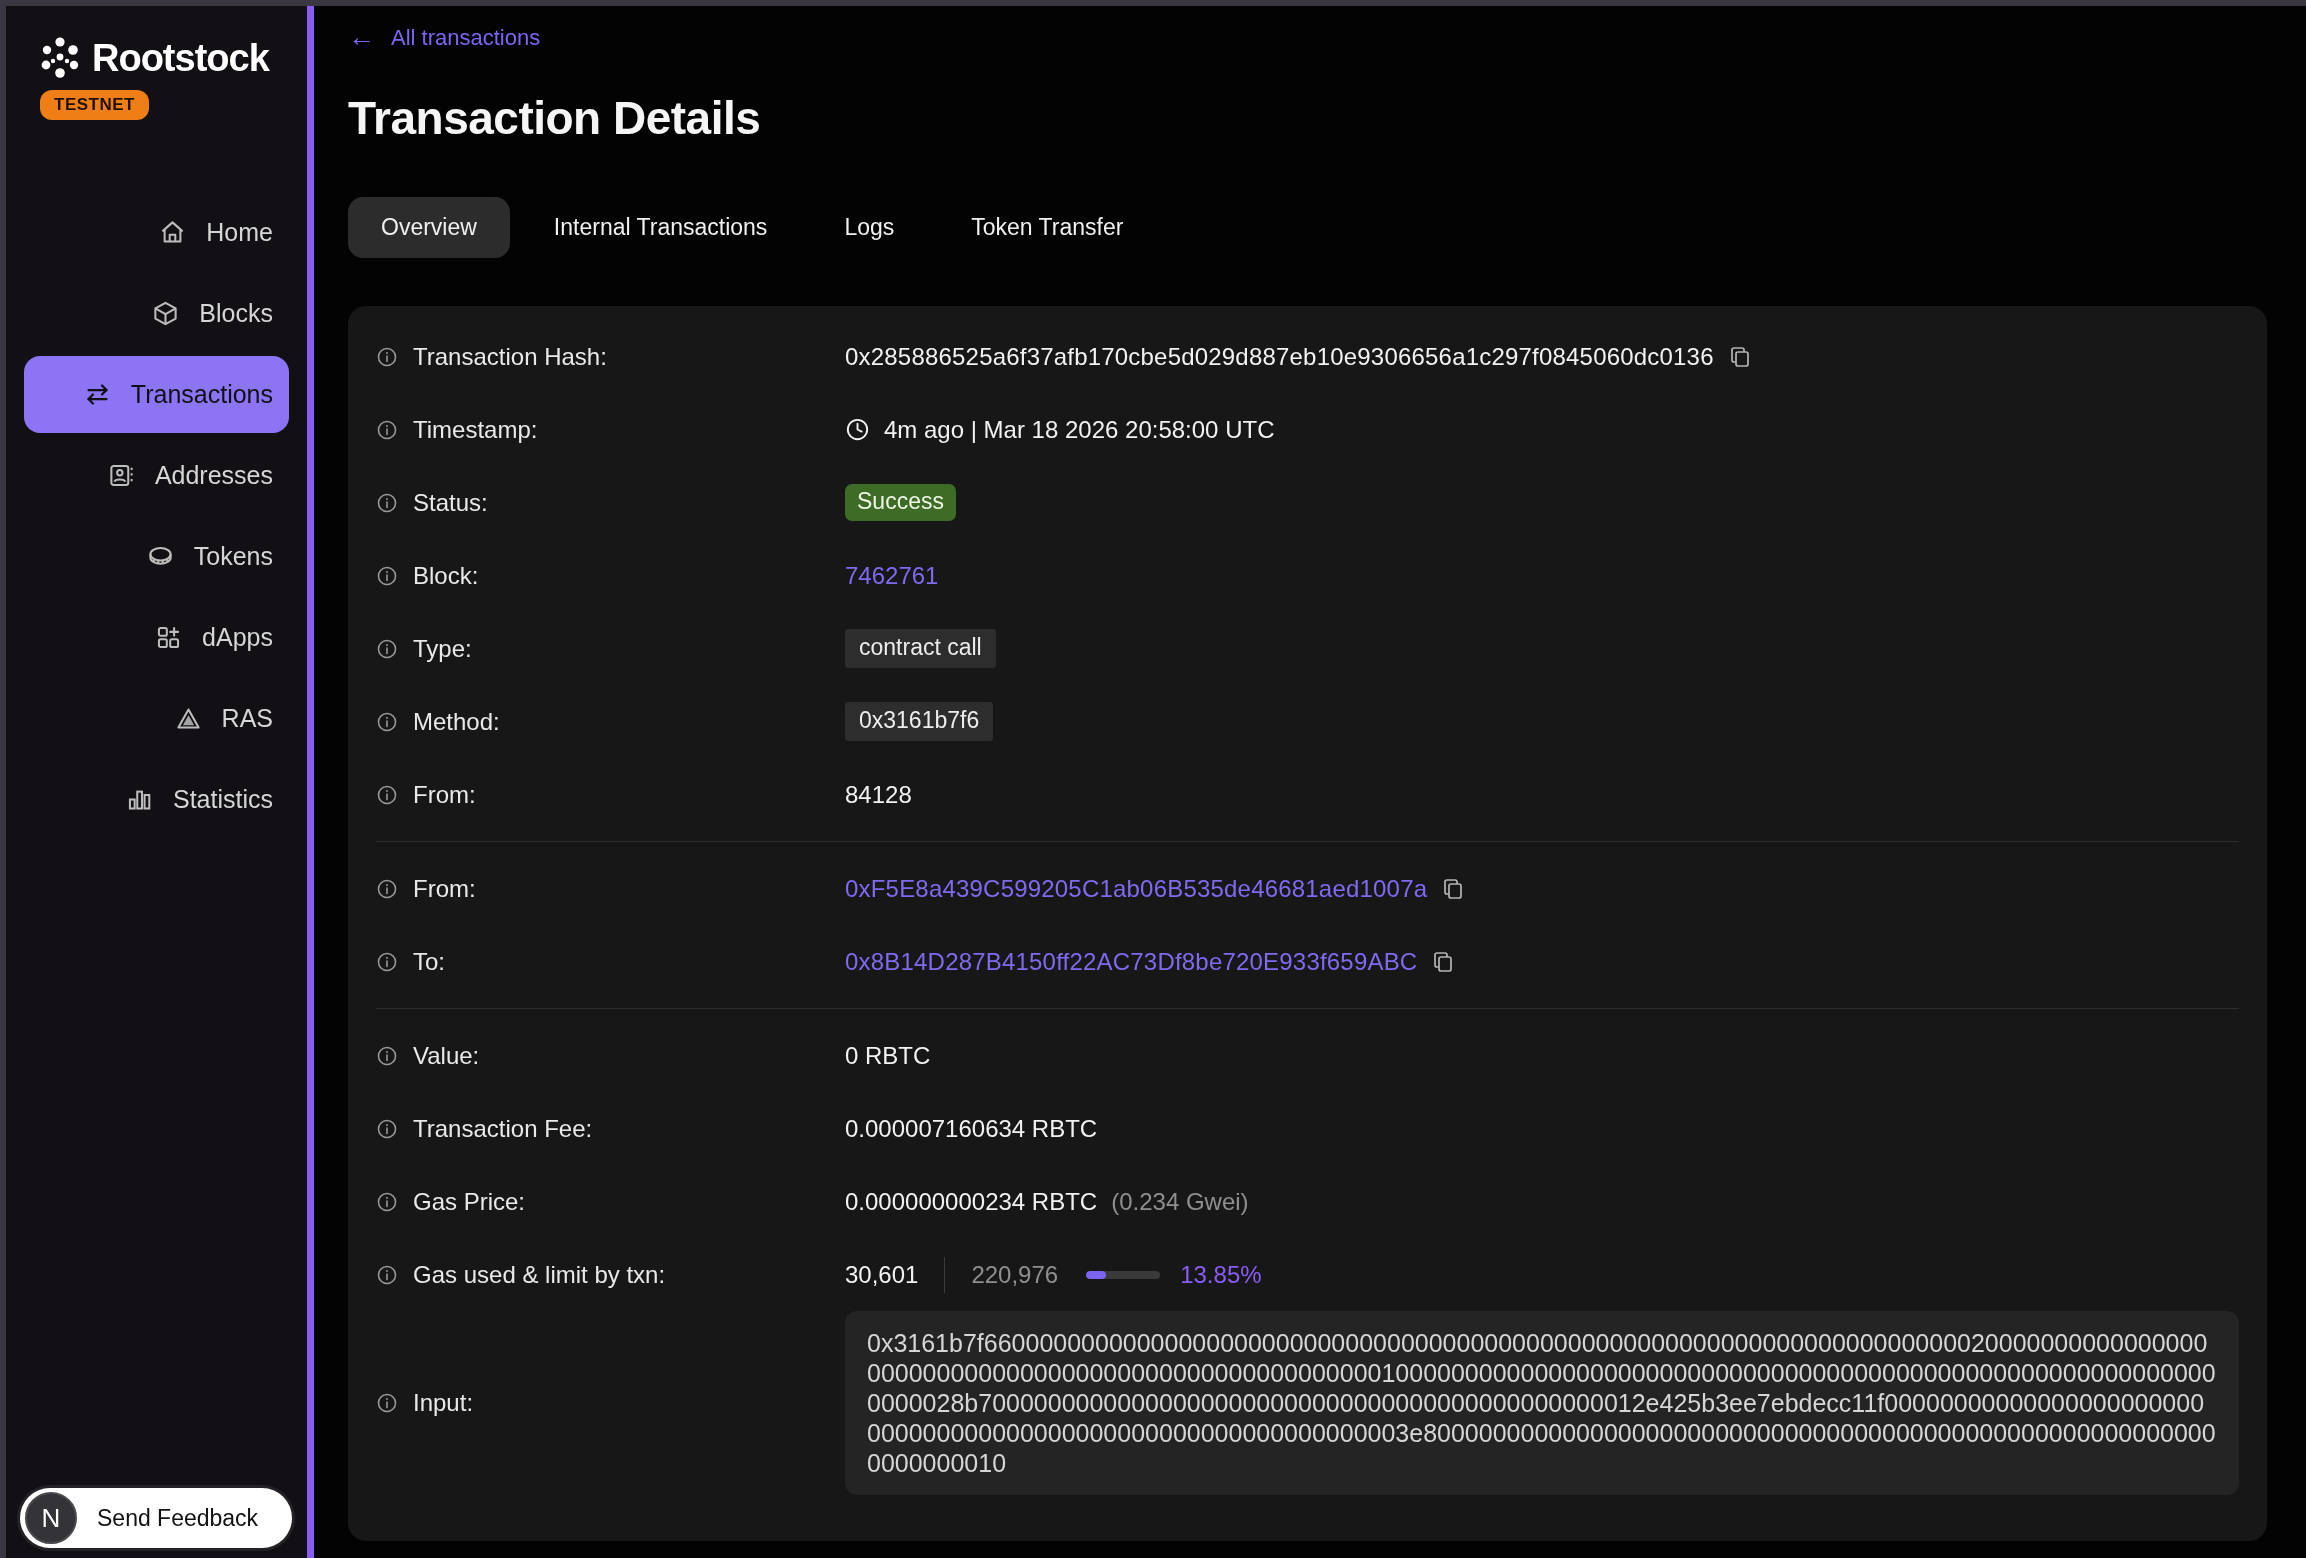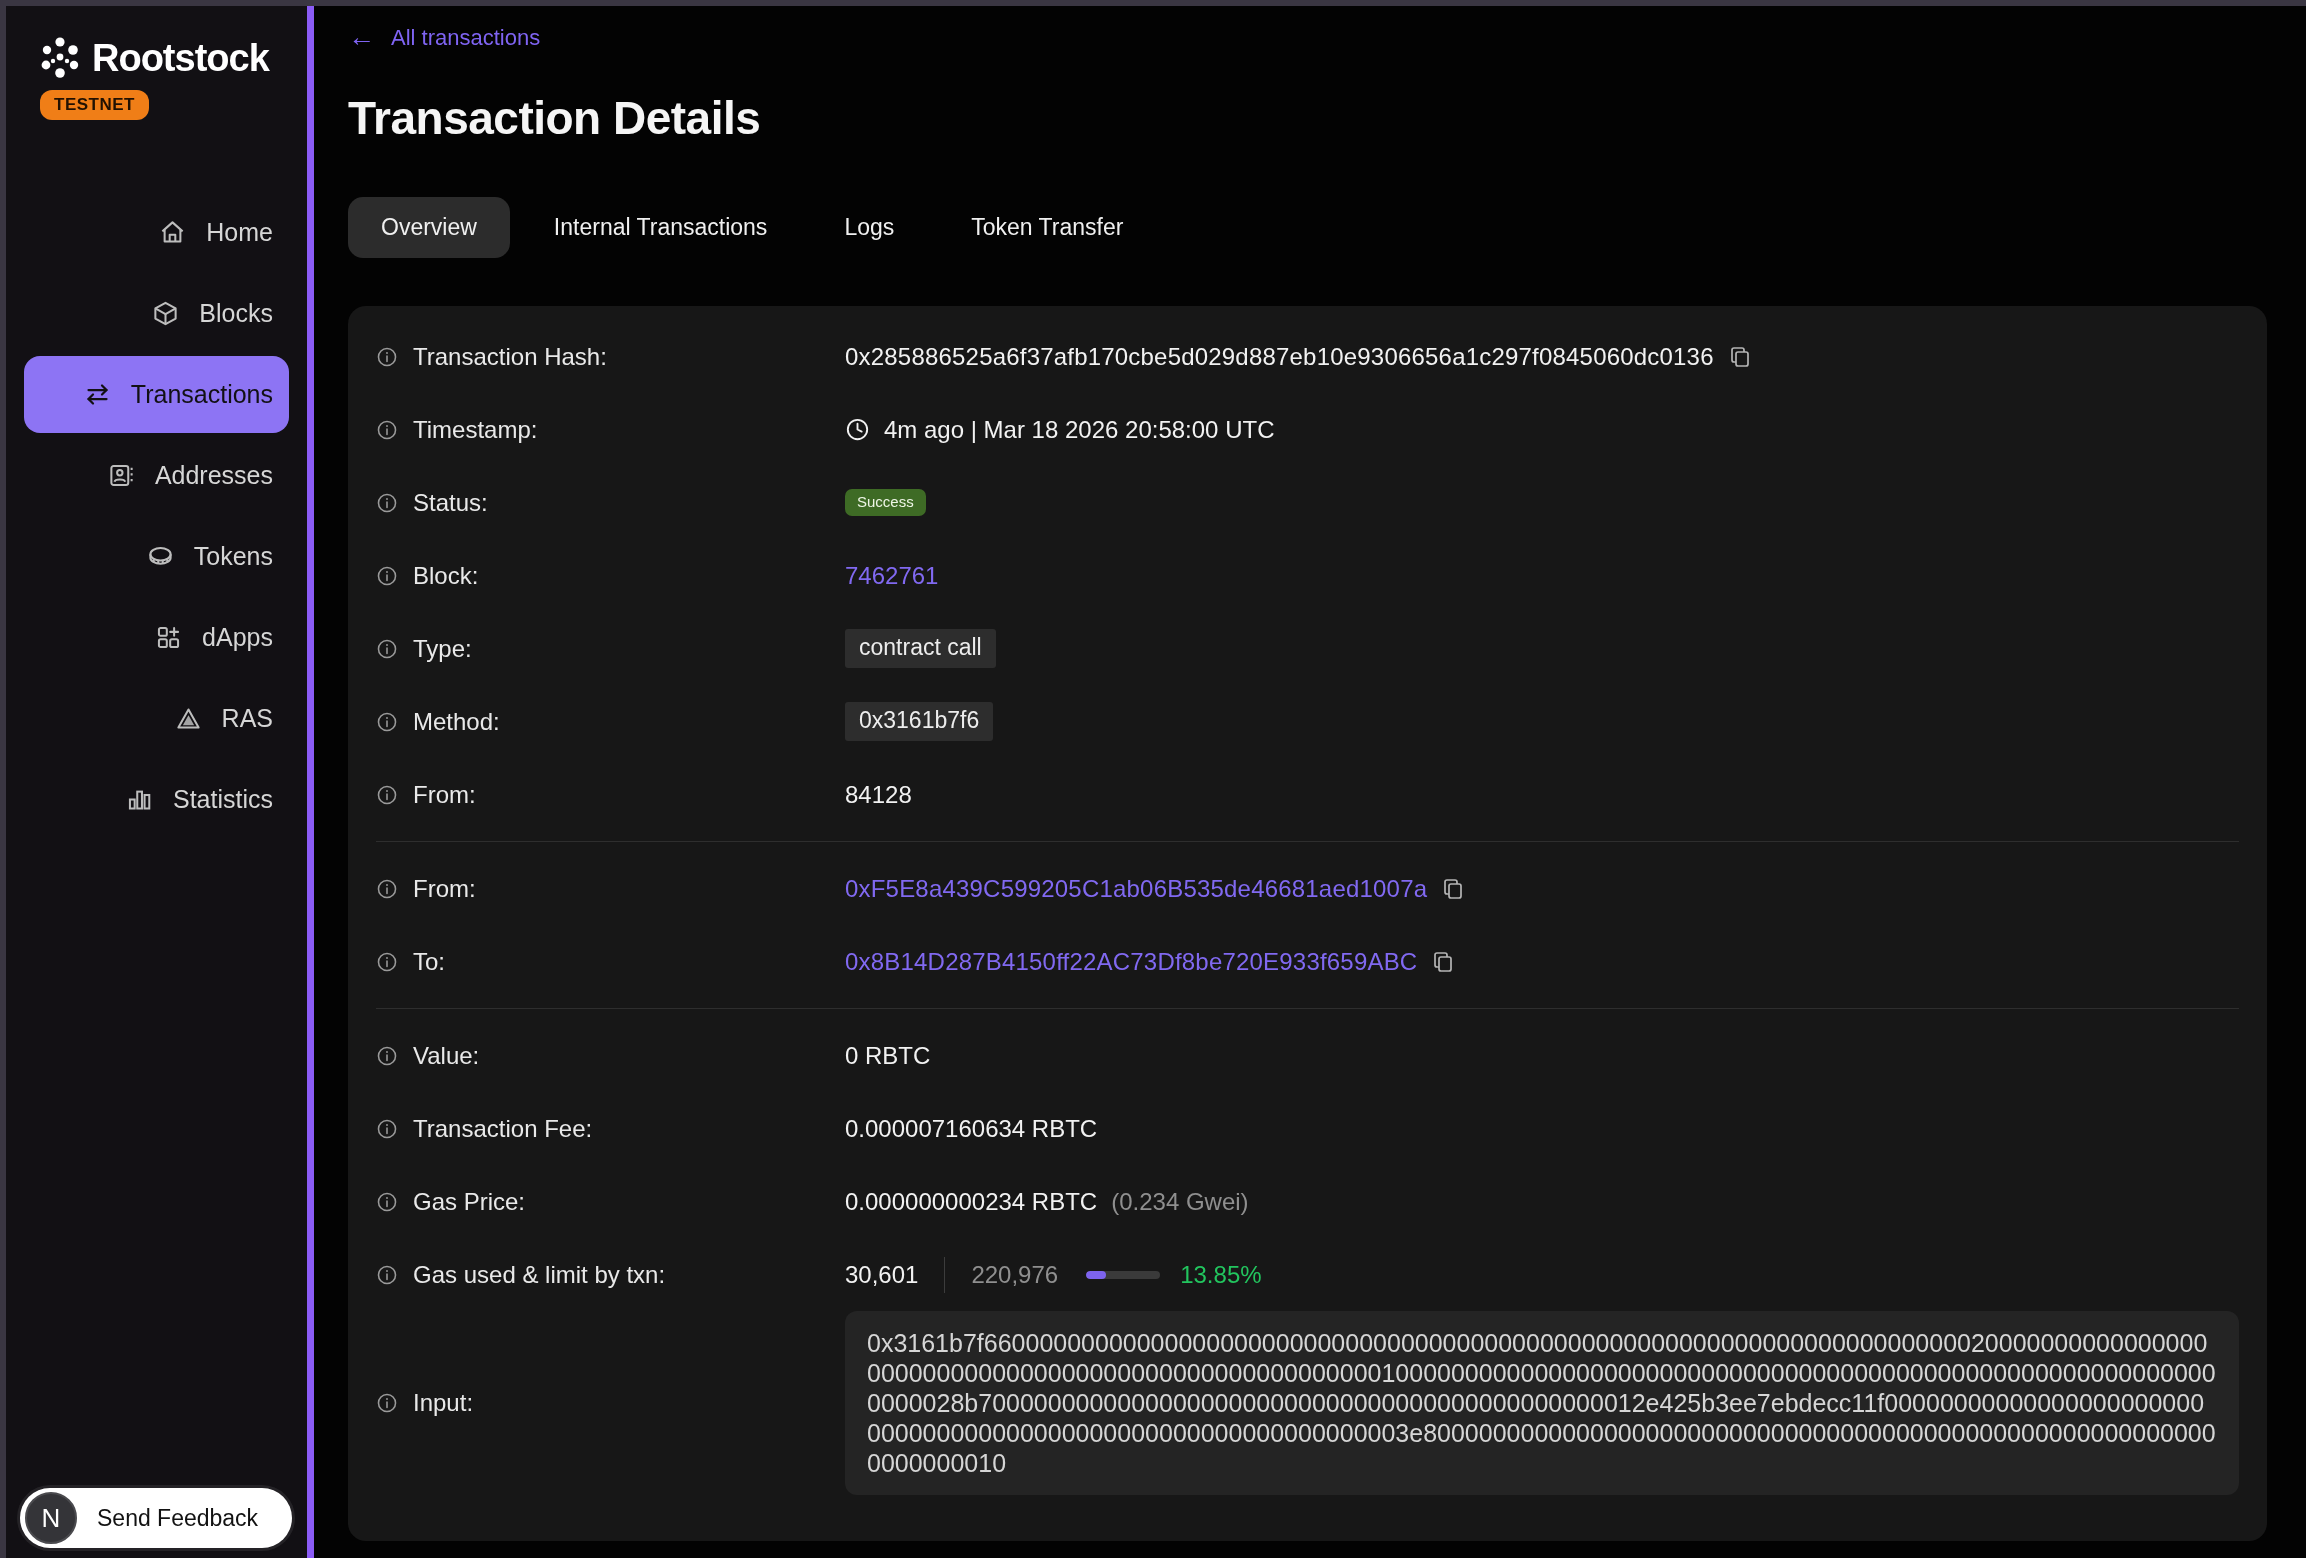--- a/index.html
+++ b/index.html
@@ -83,32 +83,32 @@
   .row-label { width:469px; flex:none; display:flex; align-items:center; gap:15px; }
   .row-label span { color:#e9e9e9; font-size:24px; }
   .iicon { width:22px; height:22px; flex:none; color:#9a9a9a; cursor:pointer; }
   .row-value { display:flex; align-items:center; gap:14px; color:#f2f2f2; font-size:24px; }
   .mono-ish { letter-spacing:.2px; }
   .link { color:#8169f1; cursor:pointer; text-decoration:none; }
   .copy-icon { width:24px; height:24px; color:#b5b5b5; cursor:pointer; flex:none; }
   .clock-icon { width:25px; height:25px; color:#f2f2f2; flex:none; }
   .badge-success {
     background:#3e6b25; color:#eef6e6;
-    font-size:15px; padding:4px 12px 6px; border-radius:7px;
+    font-size:23px; padding:4px 12px 6px; border-radius:7px;
   }
   .badge-gray {
     background:#2d2d2d; color:#ededed;
     font-size:23px; padding:5px 14px 7px; border-radius:3px;
   }
   .divider { height:1px; background:#2e2e2e; margin:10px 0; }
   .sub { color:#8f8f8f; }
   .gas-sep { width:1px; height:36px; background:#3c3c3c; margin:0 12px; }
   .bar { width:74px; height:8px; border-radius:5px; background:#3a3a3a; overflow:hidden; margin:0 6px 0 14px; }
   .bar-fill { height:100%; border-radius:5px; background:#7d63ee; }
-  .pct { color:#22c55e; }
+  .pct { color:#8b5cf6; }
 
   .input-row { align-items:center; }
   .input-box {
     width:1395px; background:#242424; border-radius:12px;
     padding:17px 22px; color:#d6d6d6;
     font-size:25px; line-height:30px;
     word-break:break-all; overflow-wrap:anywhere;
   }
 </style>
 </head>

